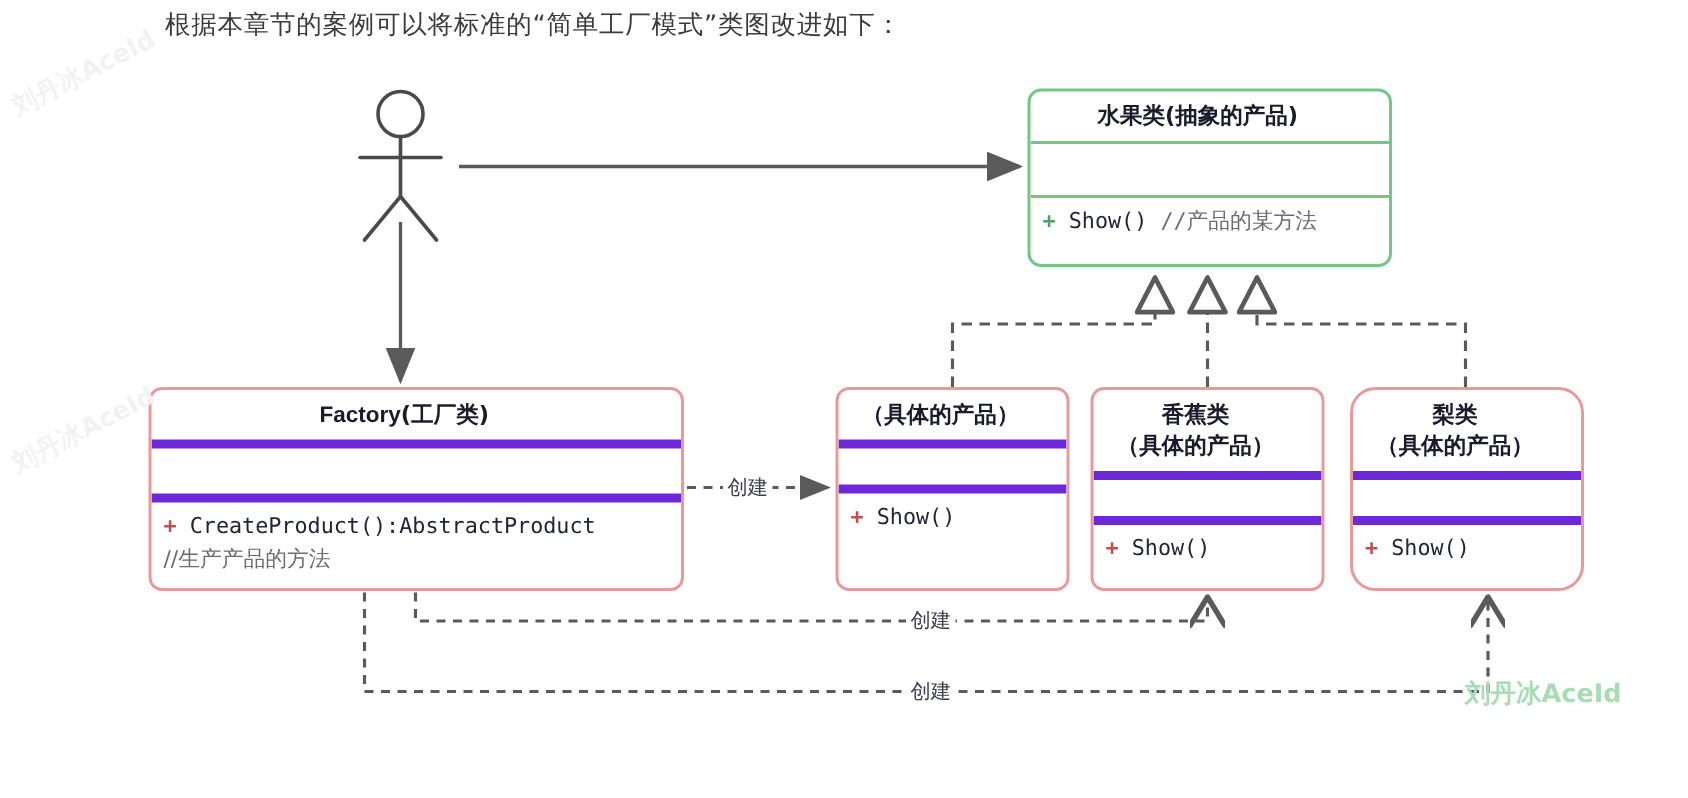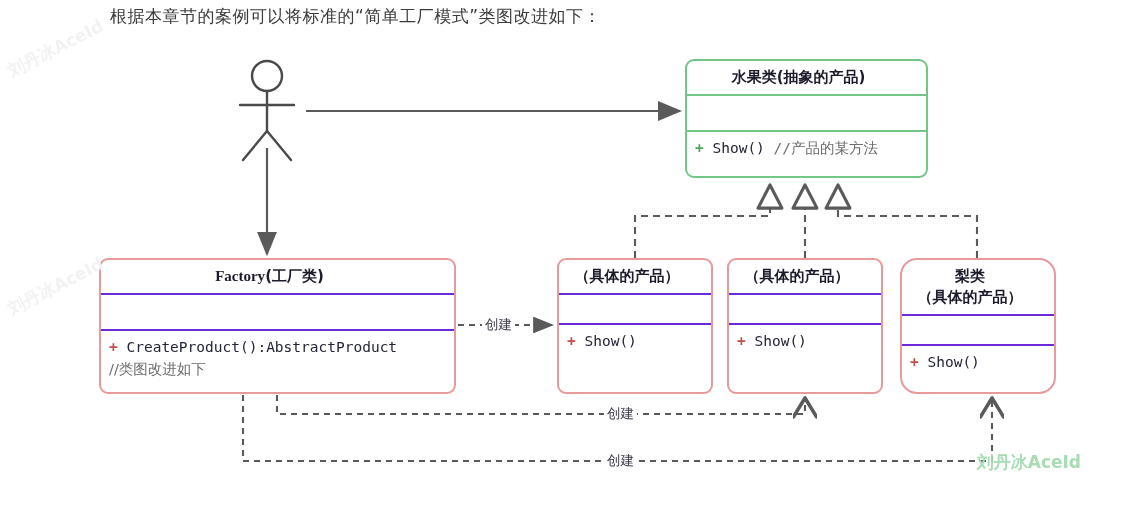--- a/index.html
+++ b/index.html
@@ -50,36 +50,36 @@
     overflow: hidden;
   }
   .uml-box.green {
     border-color: #72c686;
   }
   .uml-row {
     box-sizing: border-box;
     width: 100%;
   }
   .uml-row.sep {
-    border-top: 2px solid #6d28d9;
+    border-top: 6px solid #6d28d9;
   }
   .green .uml-row.sep {
     border-top: 2px solid #72c686;
   }
   .uml-title {
     text-align: center;
     font-weight: bold;
     color: #1b1b2b;
     font-size: 15px;
     line-height: 21px;
     padding: 6px 20px 6px 4px;
     font-family: "DejaVu Sans", "Liberation Sans", sans-serif;
   }
   .uml-title .mono {
-    font-family: Liberation Serif, serif;
+    font-family: Liberation Sans, sans-serif;
     font-weight: bold;
   }
   .uml-empty {
     height: 36px;
   }
   .uml-members {
     padding: 5px 6px 6px 8px;
     font-family: "DejaVu Sans Mono", "Liberation Mono", monospace;
     font-size: 14.5px;
     line-height: 22px;
@@ -204,37 +204,38 @@
   <div class="uml-box" style="left:81px; top:258px; width:357px; height:136px;">
     <div class="uml-row uml-title">
       <span class="mono">Factory</span><span>(工厂类)</span>
     </div>
     <div class="uml-row sep uml-empty"></div>
     <div class="uml-row sep uml-members">
       <div>
         <span class="plus-red">+</span>
         <span>CreateProduct():AbstractProduct</span>
       </div>
-      <div class="comment">//类图改进如下</div>
+      <div class="comment">//生产产品的方法</div>
     </div>
   </div>
 
   <div class="uml-box" style="left:539px; top:258px; width:156px; height:136px;">
     <div class="uml-row uml-title">
       <div>（具体的产品）</div>
     </div>
     <div class="uml-row sep uml-empty" style="height:30px;"></div>
     <div class="uml-row sep uml-members">
       <span class="plus-red">+</span>
       <span>Show()</span>
     </div>
   </div>
 
   <div class="uml-box" style="left:709px; top:258px; width:156px; height:136px;">
     <div class="uml-row uml-title">
+      <div>香蕉类</div>
       <div>（具体的产品）</div>
     </div>
     <div class="uml-row sep uml-empty" style="height:30px;"></div>
     <div class="uml-row sep uml-members">
       <span class="plus-red">+</span>
       <span>Show()</span>
     </div>
   </div>
 
   <div class="uml-box" style="left:882px; top:258px; width:156px; height:136px;border-radius:17px;">

